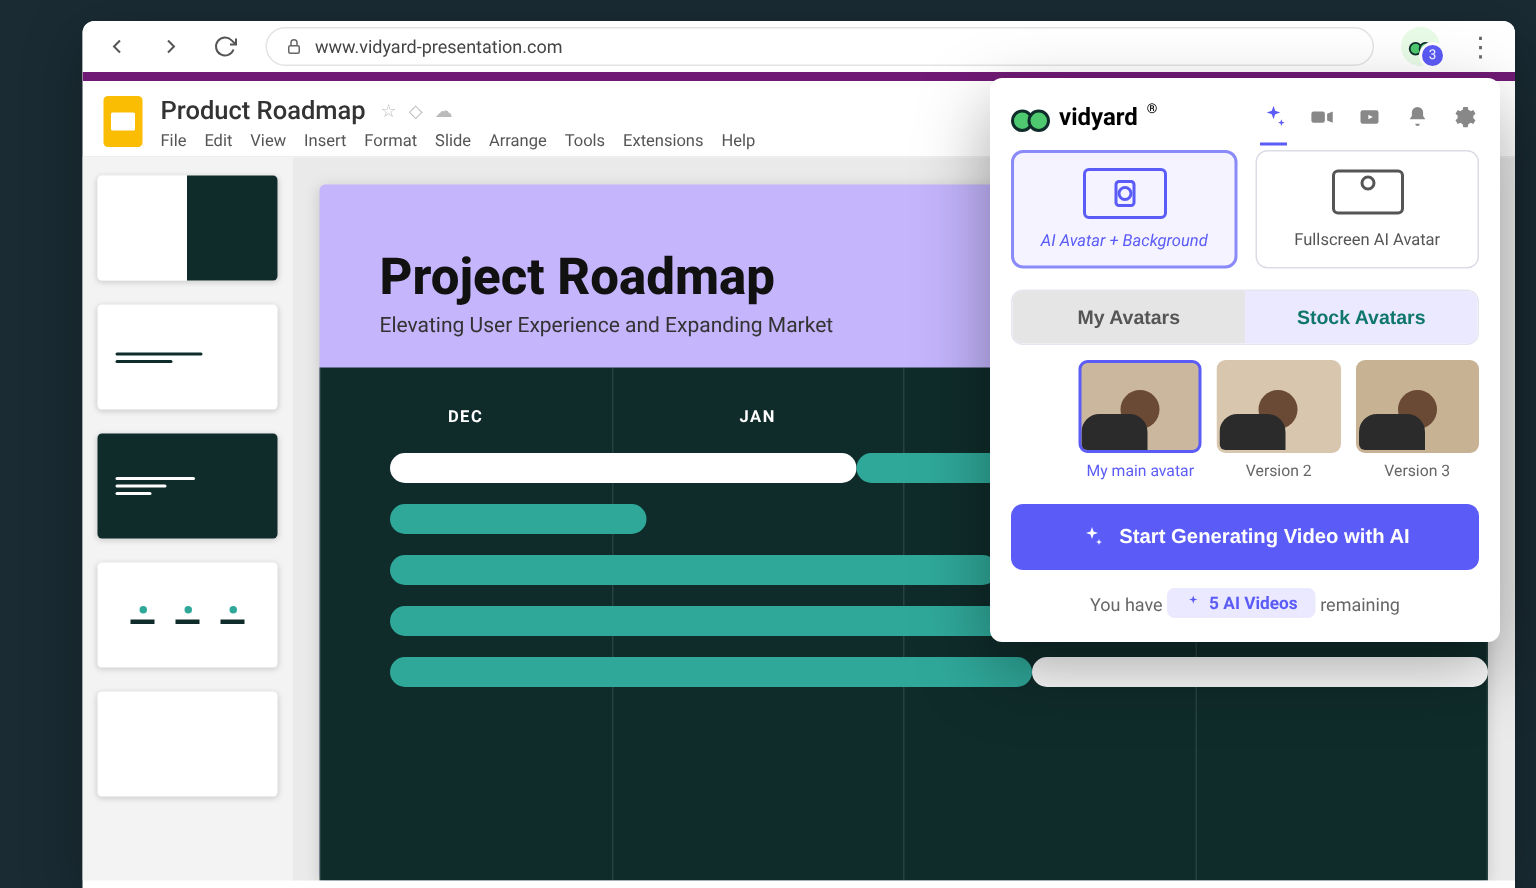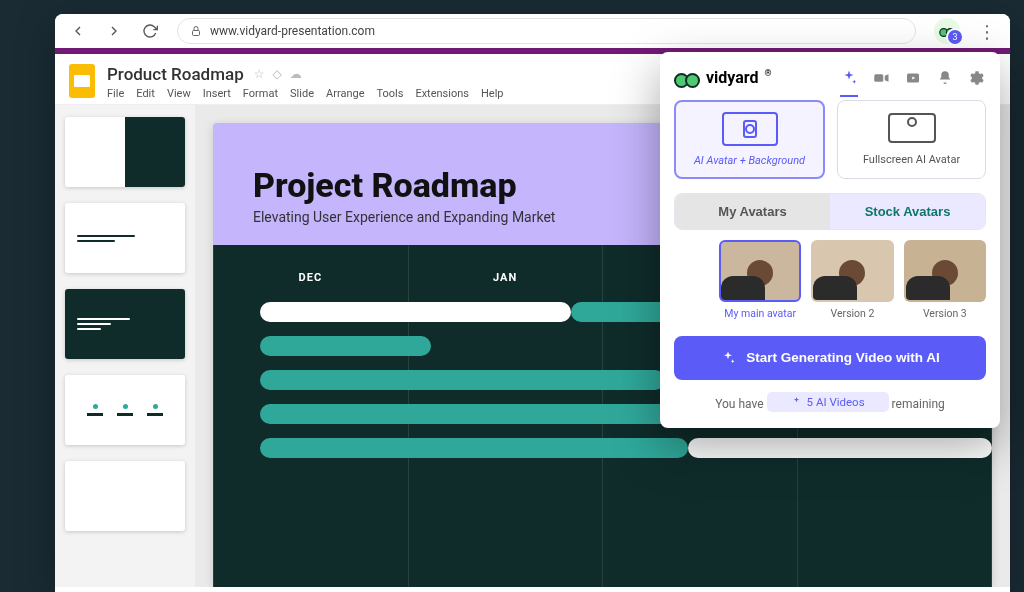--- a/index.html
+++ b/index.html
@@ -182,21 +182,21 @@
   .ph.bg1{background:#cbb79d;}
   .ph.bg2{background:#d8c6ae;}
   .ph.bg3{background:#c7b393;}
 
   .vy-cta{
     width:100%;background:#5b5bf7;color:#fff;border:none;border-radius:8px;
     padding:14px 0;font-size:13.5px;font-weight:600;cursor:pointer;
     display:flex;align-items:center;justify-content:center;gap:10px;margin-top:16px;
   }
   .vy-remain{font-size:12px;text-align:center;margin-top:12px;color:#666;}
-  .vy-chip{background:#eae9ff;color:#5b5bf7;border-radius:5px;padding:3px 24px;font-weight:400;font-size:11.5px;display:inline-flex;align-items:center;gap:5px;}
+  .vy-chip{background:#eae9ff;color:#5b5bf7;border-radius:5px;padding:3px 12px;font-weight:700;font-size:11.5px;display:inline-flex;align-items:center;gap:5px;}
 
   .sparkle{display:inline-flex;}
 </style>
 </head>
 <body>
 
 <div class="browser">
 
   <div class="browser-bar">
     <span class="nav-icon">

